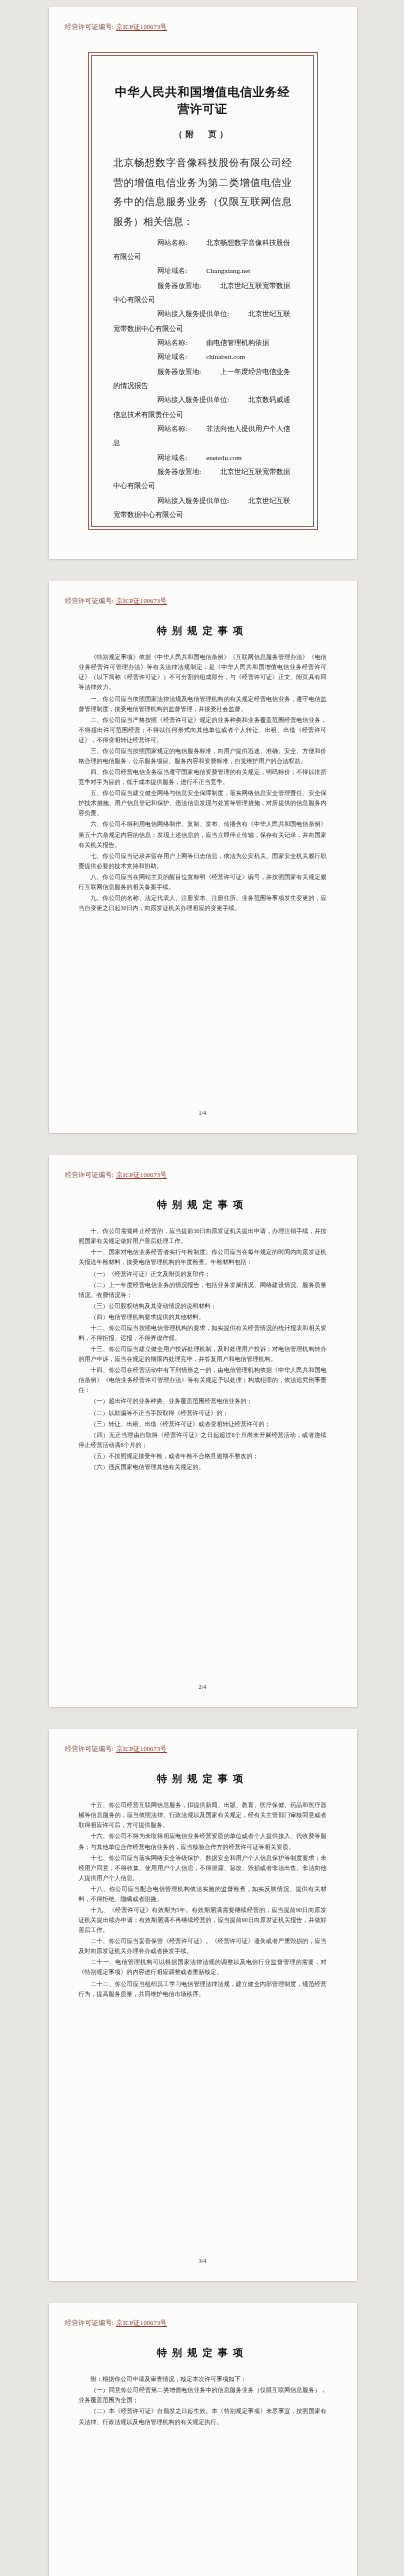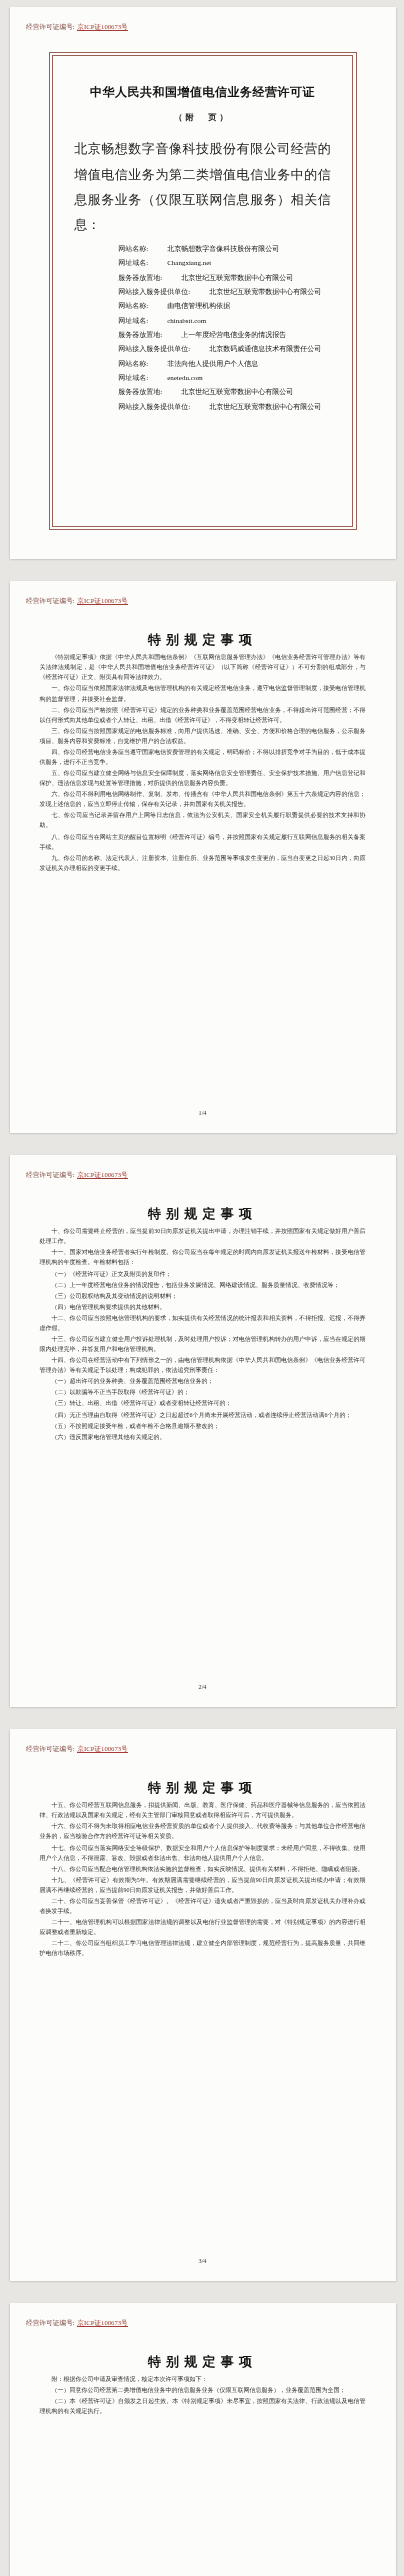--- a/index.html
+++ b/index.html
@@ -9,21 +9,21 @@
     color: #222;
   }
   .stack {
     width: 405px;
     margin: 0 auto;
     padding: 7.2px 0 9.3px;
     box-sizing: border-box;
   }
   .page {
     position: relative;
-    width: 386px;
+    width: 308px;
     height: 552px;
     margin: 0 auto 22px;
     background: #fcfcfa;
     box-shadow: 0 0.5px 2.1px rgba(0,0,0,.28);
     box-sizing: border-box;
   }
   .page:last-child { margin-bottom: 0; }
 
   
   .page-header {
@@ -65,37 +65,37 @@
   }
   .cert-subtitle {
     text-align: center;
     font-size: 8.2px;
     font-weight: bold;
     letter-spacing: 3.1px;
     margin-top: 11px;
     color: #141414;
   }
   .cert-intro {
-    font-size: 13px;
+    font-size: 10px;
     line-height: 1.95;
     margin: 13.4px 0 4.1px;
     text-align: justify;
     color: #222;
   }
   .entry { font-size: 7px; line-height: 2.05; color: #222; }
   .entry-label { color: #222; padding-left: 44px; }
   .entry-value { font-weight: normal; margin-left: 19px; color: #111; }
 
   
   .prov-title {
     position: absolute;
     top: 43px; left: 0; right: 0;
-    margin: 7px;
-    text-align: center;
-    font-size: 13px;
+    margin: 0;
+    text-align: center;
+    font-size: 10px;
     font-weight: bold;
     letter-spacing: 5.2px;
     color: #141414;
   }
   .prov-body {
     position: absolute;
     top: 71px; left: 30px; right: 30px;
   }
   .prov-body p {
     margin: 0 0 1px;

